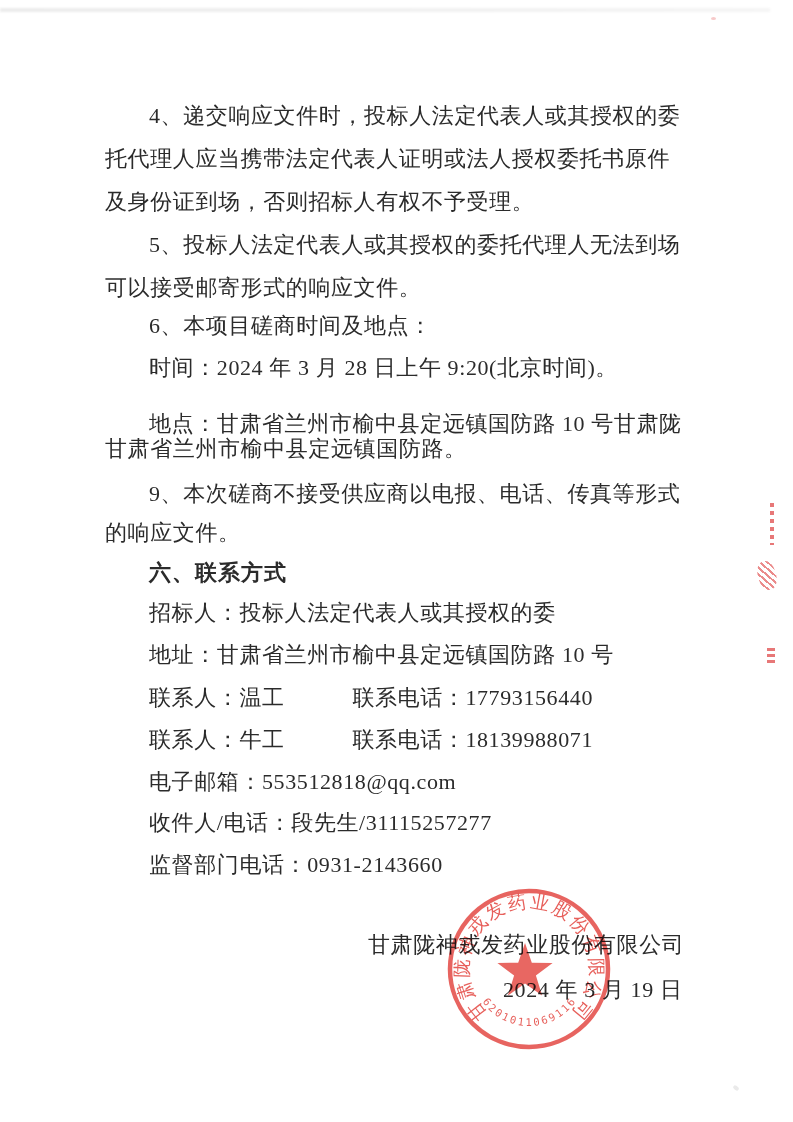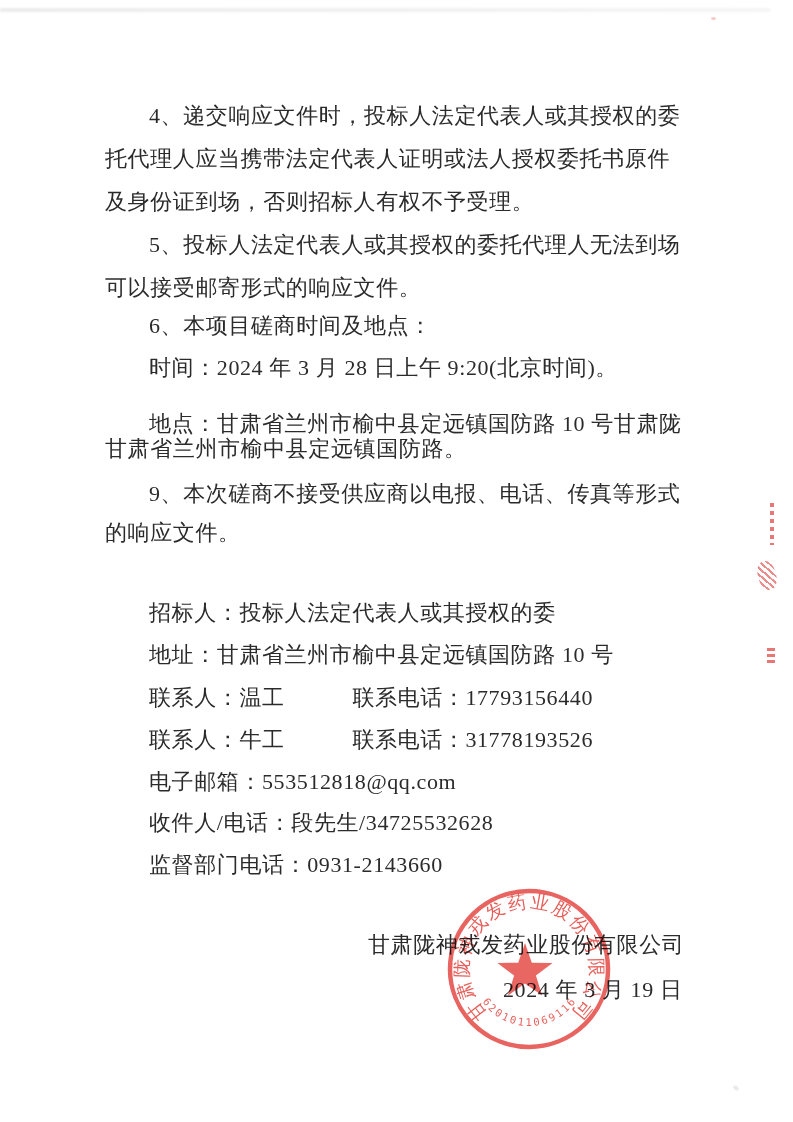--- a/index.html
+++ b/index.html
@@ -87,26 +87,27 @@
   <div class="ln" style="top:147px">托代理人应当携带法定代表人证明或法人授权委托书原件</div>
   <div class="ln" style="top:190px">及身份证到场，否则招标人有权不予受理。</div>
   <div class="ln ind" style="top:233px">5、投标人法定代表人或其授权的委托代理人无法到场</div>
   <div class="ln" style="top:276px">可以接受邮寄形式的响应文件。</div>
   <div class="ln ind" style="top:314px">6、本项目磋商时间及地点：</div>
   <div class="ln ind" style="top:356px">时间：2024 年 3 月 28 日上午 9:20(北京时间)。</div>
   <div class="ln ind" style="top:412px">地点：甘肃省兰州市榆中县定远镇国防路 10 号甘肃陇</div>
   <div class="ln" style="top:437px">甘肃省兰州市榆中县定远镇国防路。</div>
   <div class="ln ind" style="top:482px">9、本次磋商不接受供应商以电报、电话、传真等形式</div>
   <div class="ln" style="top:521px">的响应文件。</div>
+  <div class="ln ind hei" style="top:561px">六、联系方式</div>
   <div class="ln ind" style="top:601px">招标人：投标人法定代表人或其授权的委</div>
   <div class="ln ind" style="top:643px">地址：甘肃省兰州市榆中县定远镇国防路 10 号</div>
   <div class="ln ind" style="top:686px">联系人：温工　　　联系电话：17793156440</div>
-  <div class="ln ind" style="top:728px">联系人：牛工　　　联系电话：31778193526</div>
+  <div class="ln ind" style="top:728px">联系人：牛工　　　联系电话：18139988071</div>
   <div class="ln ind" style="top:770px">电子邮箱：553512818@qq.com</div>
-  <div class="ln ind" style="top:811px">收件人/电话：段先生/34725532628</div>
+  <div class="ln ind" style="top:811px">收件人/电话：段先生/31115257277</div>
   <div class="ln ind" style="top:853px">监督部门电话：0931-2143660</div>
 
   <div class="sig sig-company">甘肃陇神戎发药业股份有限公司</div>
   <div class="sig sig-date">2024 年 3 月 19 日</div>
 
   <svg class="seal" viewBox="0 0 168 168" xmlns="http://www.w3.org/2000/svg">
     <defs>
       <path id="ringPath" d="M83,144 a61,61 0 0 1 -61,-61 a61,61 0 0 1 61,-61 a61,61 0 0 1 61,61 a61,61 0 0 1 -61,61" fill="none"></path>
       <path id="codePath" d="M33.6,111.5 A57,57 0 0 0 132.4,111.5" fill="none"></path>
     </defs>

